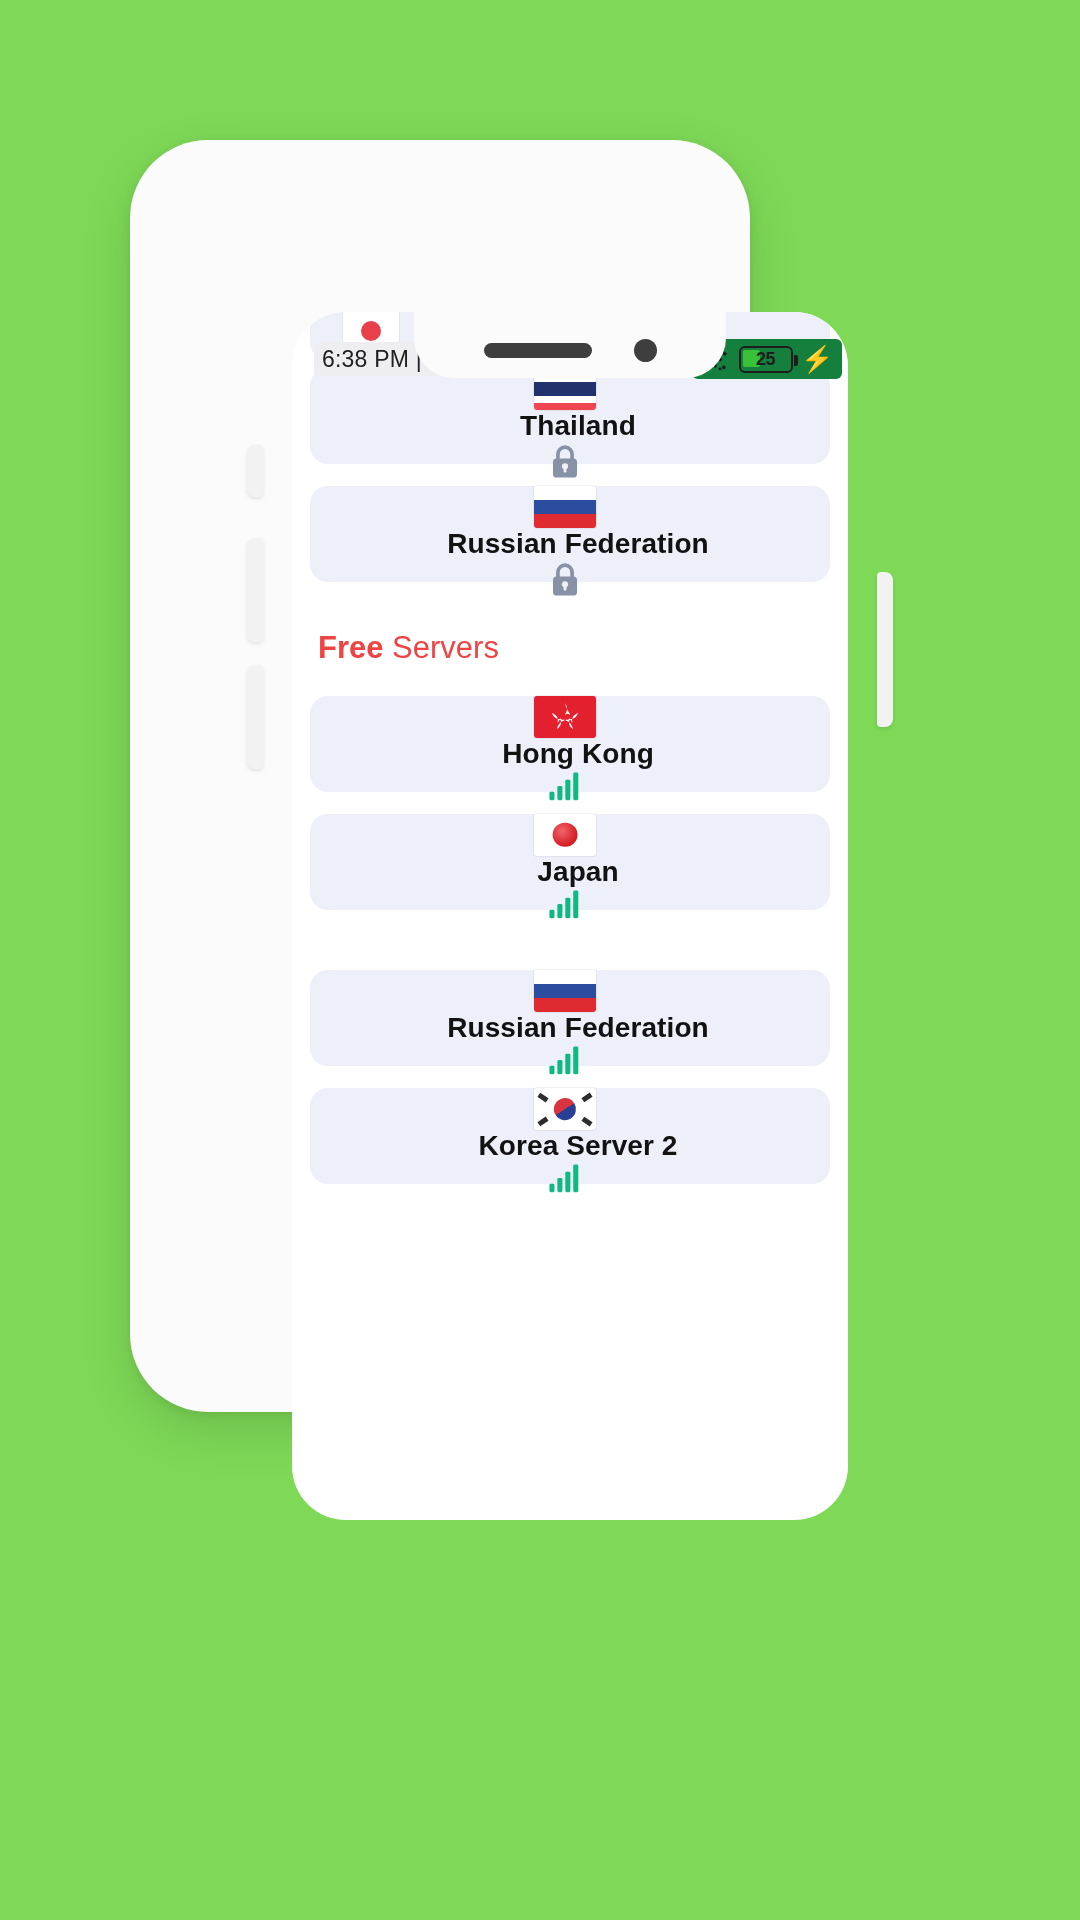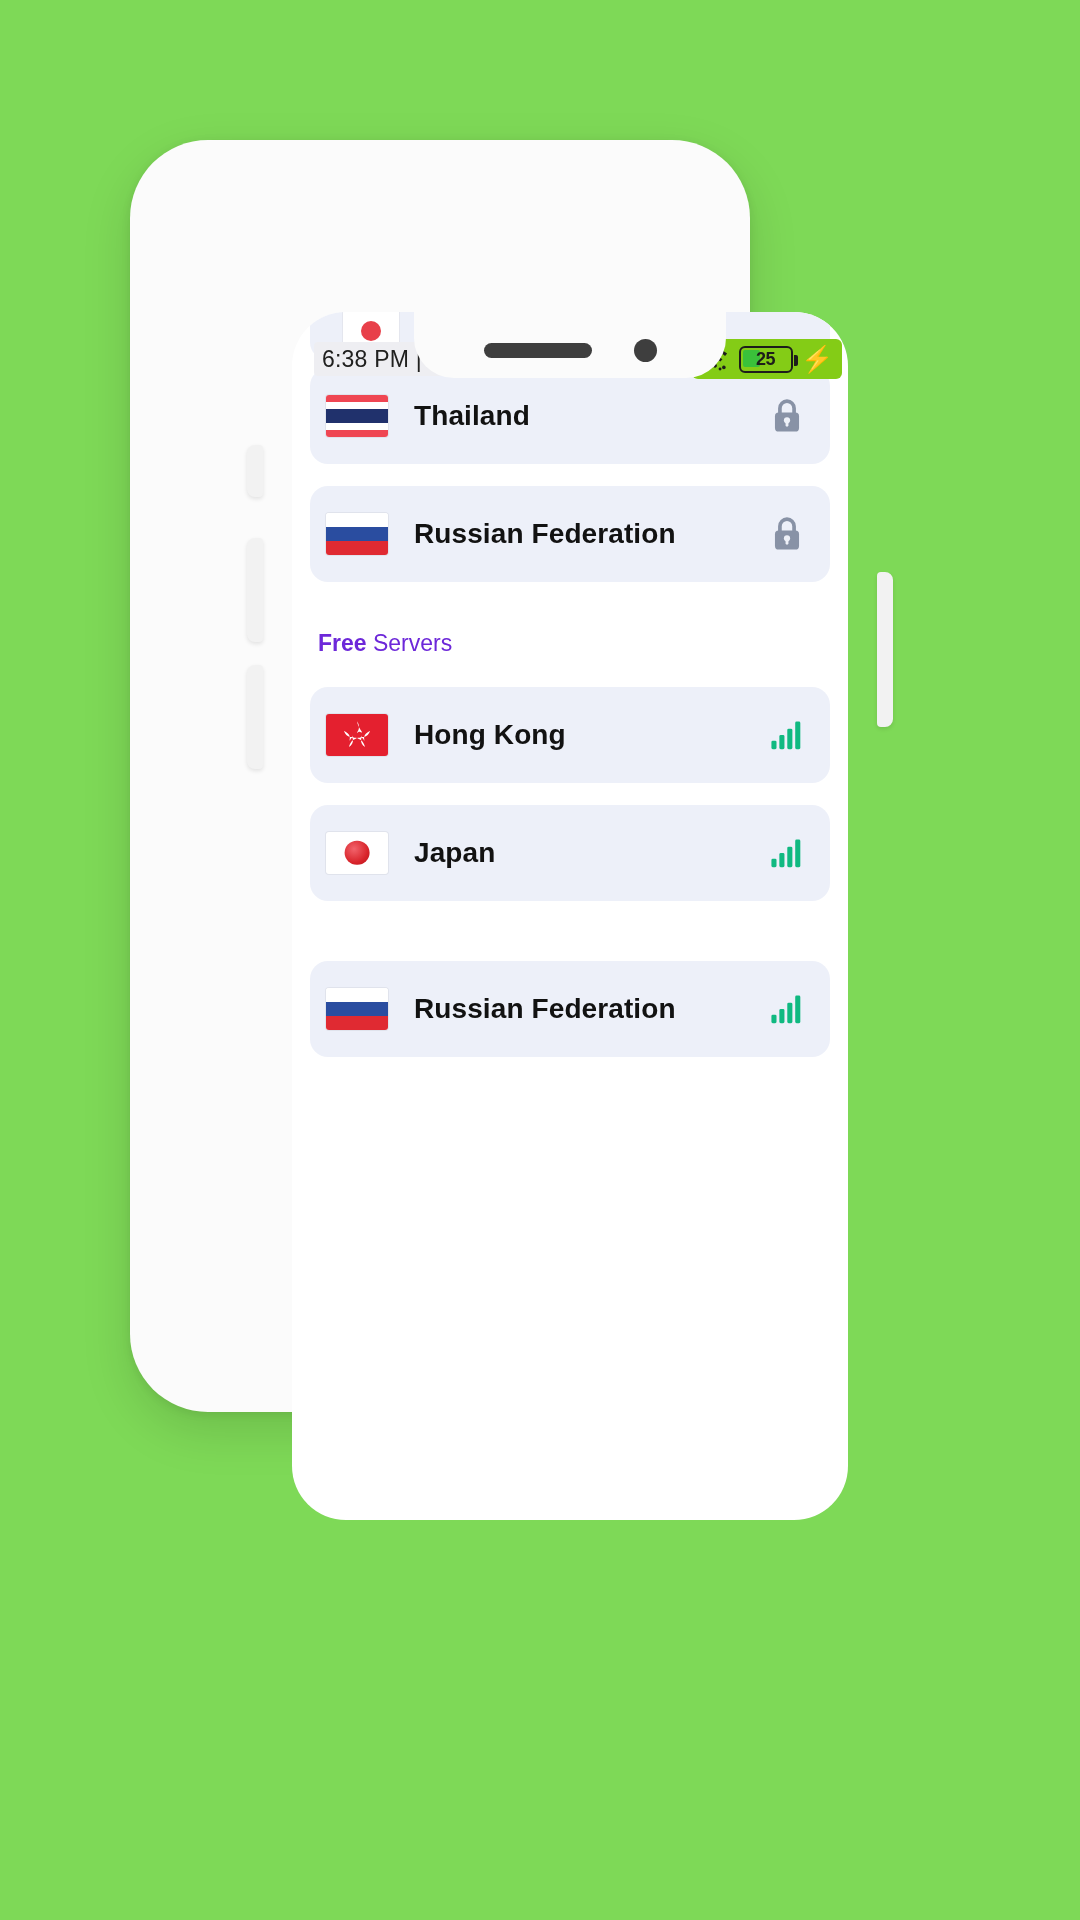--- a/index.html
+++ b/index.html
@@ -80,21 +80,21 @@
     height:34px;
     padding:0 8px 0 8px;
     border-radius:4px;
     white-space:nowrap;
     letter-spacing:.2px;
   }
   .status-right{
     position:absolute; right:6px; top:1px;
     height:40px;
     display:flex; align-items:center; gap:9px;
-    background:#84cc16;
+    background:#15803d;
     border-radius:6px;
     padding:0 8px;
   }
   .wifi-icon{ width:30px; height:24px; display:block; }
   .battery{
     position:relative;
     width:54px; height:27px;
     border:2.6px solid #1d1d1b;
     border-radius:6px;
     display:flex; align-items:center;
@@ -157,20 +157,21 @@
 
   .server-row{
     position:relative;
     height:96px;
     background:#edf0f9;
     border-radius:18px;
     display:flex;
     align-items:center;
     padding:0 26px 0 16px;
     margin-bottom:22px;
+    flex-direction:column;
   }
   .server-row.gap-before{ margin-top:60px; }
 
   .flag{
     width:62px; height:42px;
     border-radius:3px;
     overflow:hidden;
     position:relative;
     flex:0 0 auto;
     box-shadow:0 0 0 1px rgba(0,0,0,.05);
@@ -187,22 +188,22 @@
   }
 
   
   .lock-icon{ width:34px; height:40px; flex:0 0 auto; }
 
   
   .signal-icon{ width:34px; height:32px; flex:0 0 auto; }
 
   
   .section-head{
-    font-size:23px;
-    color:#6d28d9;
+    font-size:31px;
+    color:#ef4444;
     padding:26px 8px 30px 8px;
   }
   .section-head b{ font-weight:bold; }
   .section-head span{ font-weight:normal; }
 
   
   .fl-th{ background:#fff; }
   .fl-th i{ position:absolute; left:0; width:100%; display:block; }
   .fl-th .s1{ top:0;      height:16.6%; background:#ef4653; }
   .fl-th .s2{ top:16.6%;  height:16.6%; background:#ffffff; }
@@ -378,17 +379,33 @@
         </div>
         <div class="row-label">Russian Federation</div>
         <svg class="signal-icon" viewBox="0 0 24 22">
           <rect x="1" y="15" width="3.6" height="6" rx="1" fill="#10b981"></rect>
           <rect x="6.6" y="11" width="3.6" height="10" rx="1" fill="#10b981"></rect>
           <rect x="12.2" y="6.5" width="3.6" height="14.5" rx="1" fill="#10b981"></rect>
           <rect x="17.8" y="1.5" width="3.6" height="19.5" rx="1" fill="#10b981"></rect>
         </svg>
       </div>
 
+      <div class="server-row">
+        <div class="flag fl-kr">
+          <div class="taeguk"></div>
+          <div class="tri t1"></div>
+            <div class="tri t2"></div>
+          <div class="tri t3"></div>
+            <div class="tri t4"></div>
+        </div>
+        <div class="row-label">Korea Server 2</div>
+        <svg class="signal-icon" viewBox="0 0 24 22">
+          <rect x="1" y="15" width="3.6" height="6" rx="1" fill="#10b981"></rect>
+          <rect x="6.6" y="11" width="3.6" height="10" rx="1" fill="#10b981"></rect>
+          <rect x="12.2" y="6.5" width="3.6" height="14.5" rx="1" fill="#10b981"></rect>
+          <rect x="17.8" y="1.5" width="3.6" height="19.5" rx="1" fill="#10b981"></rect>
+        </svg>
+      </div>
 
 
     </div>
   </div>
 </div>
 
 </body></html>

